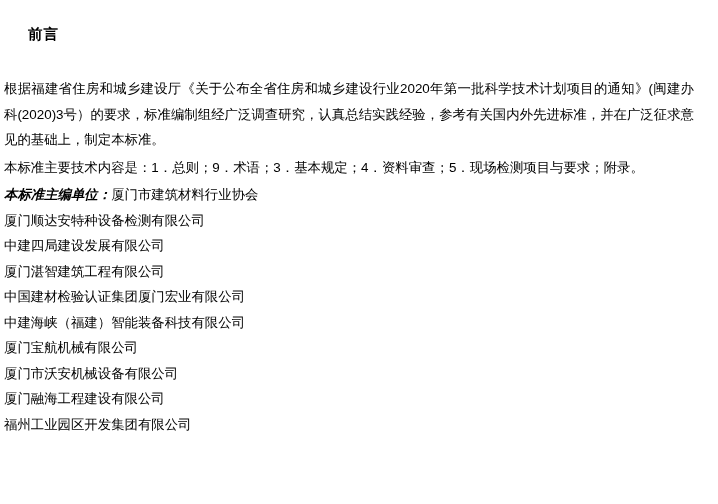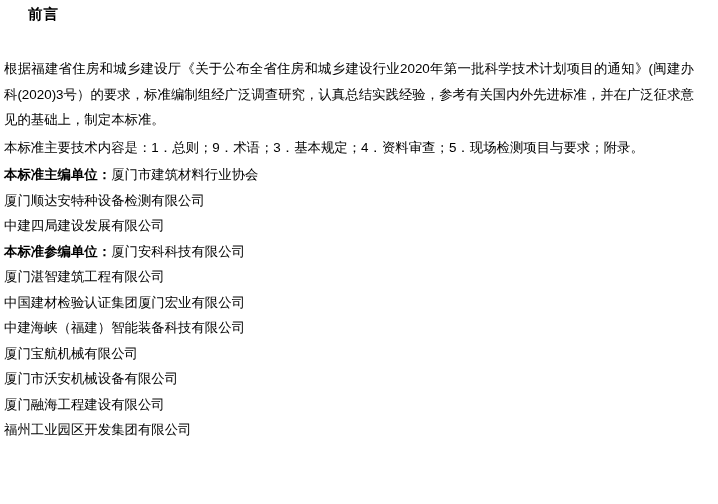--- a/index.html
+++ b/index.html
@@ -17,21 +17,21 @@
   .page {
     position: relative;
     width: 718px;
     height: 504px;
     box-sizing: border-box;
     padding: 0;
   }
   .heading {
     font-size: 14.5px;
     font-weight: bold;
-    margin: 4px 0 8px 28px;
+    margin: 24px 0 8px 28px;
     letter-spacing: 1px;
     line-height: 20px;
   }
   .body-block {
     padding: 0 24px 0 4px;
     margin-top: 32px;
   }
   p.para {
     margin: 0 0 2px 0;
     font-size: 13.4px;
@@ -40,38 +40,38 @@
     text-justify: inter-ideograph;
   }
   .list-line {
     font-size: 13.4px;
     line-height: 25.5px;
     margin: 0;
     white-space: pre-wrap;
   }
   .label {
     font-weight: bold;
+    font-style: italic;
   }
 </style>
 </head>
 <body>
 
 <div class="page">
 
   <div class="heading">前言</div>
 
   <div class="body-block">
 
     <p class="para">根据福建省住房和城乡建设厅《关于公布全省住房和城乡建设行业2020年第一批科学技术计划项目的通知》(闽建办科(2020)3号）的要求，标准编制组经广泛调查研究，认真总结实践经验，参考有关国内外先进标准，并在广泛征求意见的基础上，制定本标准。</p>
     <p class="para">本标准主要技术内容是：1．总则；9．术语；3．基本规定；4．资料审查；5．现场检测项目与要求；附录。</p>
 
     <div class="list-line"><span class="label">本标准主编单位：</span><span>厦门市建筑材料行业协会</span></div>
     <div class="list-line"><span class="label"></span><span>厦门顺达安特种设备检测有限公司</span></div>
     <div class="list-line"><span class="label"></span><span>中建四局建设发展有限公司</span></div>
-    <div class="list-line"><span class="label">本标准参编单位：</span><span>厦门安科科技有限公司</span></div>
     <div class="list-line"><span class="label"></span><span>厦门湛智建筑工程有限公司</span></div>
     <div class="list-line"><span class="label"></span><span>中国建材检验认证集团厦门宏业有限公司</span></div>
     <div class="list-line"><span class="label"></span><span>中建海峡（福建）智能装备科技有限公司</span></div>
     <div class="list-line"><span class="label"></span><span>厦门宝航机械有限公司</span></div>
     <div class="list-line"><span class="label"></span><span>厦门市沃安机械设备有限公司</span></div>
     <div class="list-line"><span class="label"></span><span>厦门融海工程建设有限公司</span></div>
     <div class="list-line"><span class="label"></span><span>福州工业园区开发集团有限公司</span></div>
 
     <div class="list-line"></div>
 

